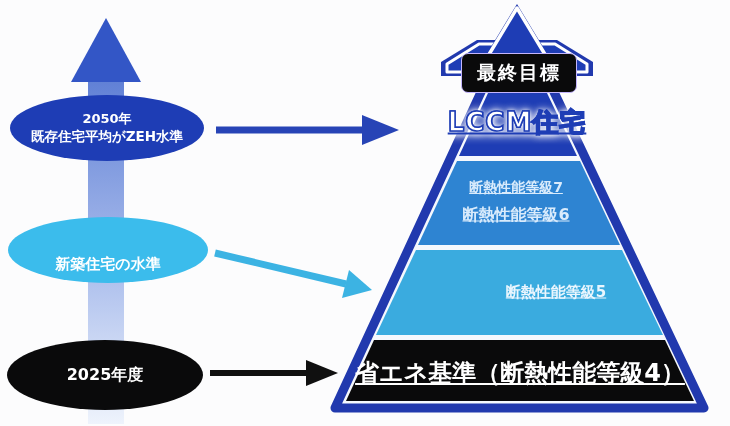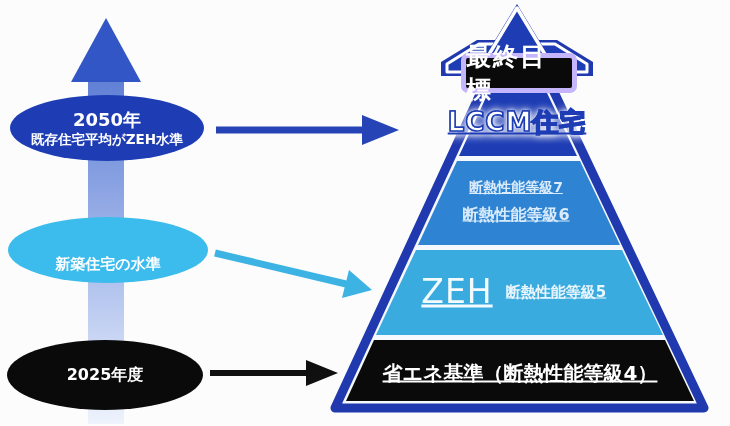--- a/index.html
+++ b/index.html
@@ -12,45 +12,45 @@
 
   
   .ellipse {
     position:absolute; border-radius:50%;
     display:flex; flex-direction:column; align-items:center; justify-content:center;
     color:#fff; font-weight:bold; text-align:center; z-index:2;
   }
   .e2050 { left:10px; top:95px;  width:194px; height:66px; background:#1e3db5; }
   .e2030 { left:8px;  top:217px; width:200px; height:66px; background:#3bbcec; }
   .e2025 { left:7px;  top:340px; width:196px; height:70px; background:#0a0a0b; }
-  .m-year  { font-size:18px; line-height:1.3; }
+  .m-year  { font-size:13px; line-height:1.3; }
   .m-label { font-size:13.5px; line-height:1.3; }
   .e2030 .m-label { font-size:15px;margin-top:29px; }
   .e2025 .m-year, .e2025 .m-label { font-size:16px; }
 
   
   .goal-badge {
     position:absolute; left:461px; top:53px; width:116px; height:40px;
-    box-sizing:border-box; background:#0a0a0b; border:5px solid #c4b5fd; border-radius:7px;
+    box-sizing:border-box; background:#0a0a0b; border:1px solid #c4b5fd; border-radius:7px;
     display:flex; align-items:center; justify-content:center;
-    color:#fff; font-weight:bold; font-size:25px; letter-spacing:2px; z-index:3;
+    color:#fff; font-weight:bold; font-size:19px; letter-spacing:2px; z-index:3;
   }
 
   
   .ptext { position:absolute; transform:translate(-50%,-50%); white-space:nowrap; z-index:3;text-decoration:underline; }
   .lccm {
     left:517px; top:122px; font-size:26px; font-weight:bold; color:#fff;
     -webkit-text-stroke:1.5px #1e3db5; letter-spacing:1px;
     text-shadow:0 0 4px #fff, 0 0 8px #fff, 0 0 10px #fff;
   }
   .g7 { left:516px; top:188px; font-size:14px; font-weight:600; color:#d9ebfc; }
   .g6 { left:516px; top:215px; font-size:16px; font-weight:600; color:#d9ebfc; }
   .zeh { left:457px; top:291px; font-size:33px; font-weight:500; color:#f4fbff; letter-spacing:1px; }
   .g5 { left:556px; top:292px; font-size:15px; font-weight:600; color:#eaf6fe; }
-  .t4 { left:520px; top:373px; font-size:20px; font-weight:bold; color:#fff; }
+  .t4 { left:520px; top:373px; font-size:24px; font-weight:bold; color:#fff; }
 </style>
 </head>
 <body>
 
 <div class="canvas">
 
   <svg class="layer" width="730" height="426" viewBox="0 0 730 426">
     <defs>
       <linearGradient id="shaftGrad" x1="0" y1="1" x2="0" y2="0">
         <stop offset="0" stop-color="#eef3fc"></stop>
@@ -97,17 +97,16 @@
     <div class="m-label">新築住宅の水準</div>
   </div>
   <div class="ellipse e2025">
     <div class="m-year">2025年度</div>
   </div>
 
   <div class="goal-badge">最終目標</div>
   <div class="ptext lccm">LCCM住宅</div>
   <div class="ptext g7">断熱性能等級7</div>
   <div class="ptext g6">断熱性能等級6</div>
-  <div class="ptext zeh">ZEH</div>
   <div class="ptext g5">断熱性能等級5</div>
   <div class="ptext t4">省エネ基準（断熱性能等級4）</div>
 
 </div>
 
 </body></html>

